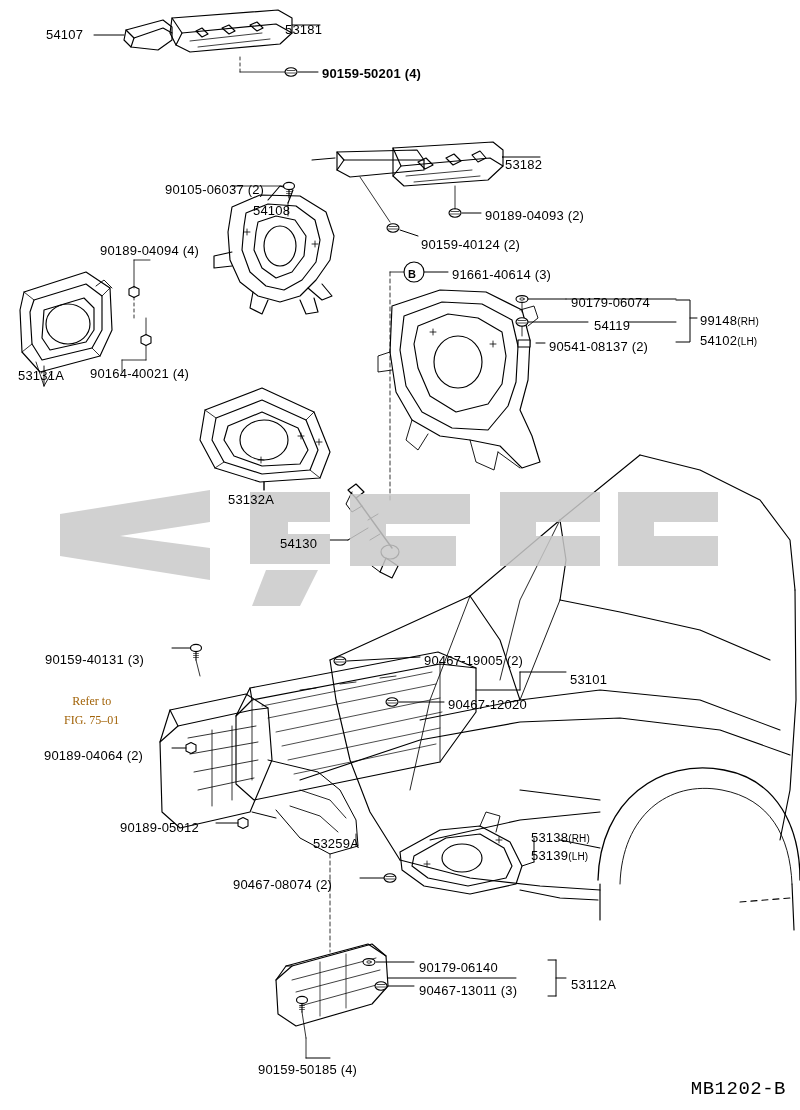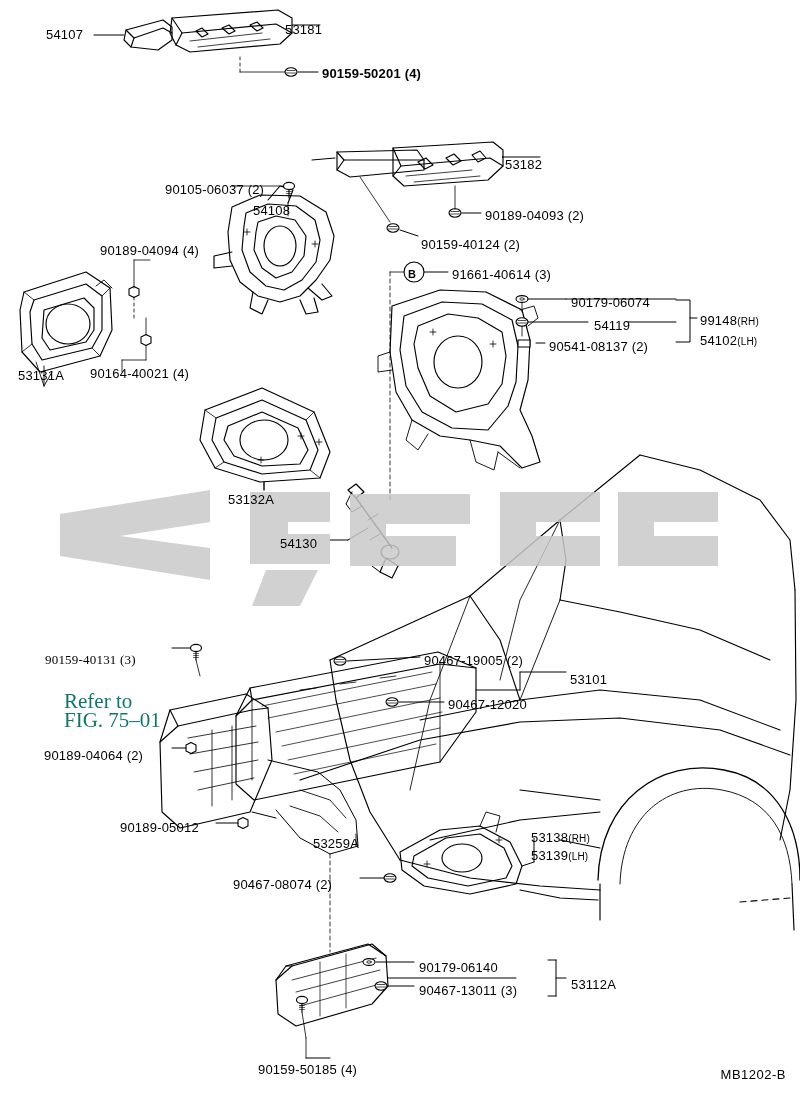--- a/index.html
+++ b/index.html
@@ -45,31 +45,32 @@
     position: absolute;
     left: 0;
     top: 470px;
     width: 800px;
     height: 180px;
     pointer-events: none;
   }
   .refer {
     position: absolute;
     font-family: "Liberation Serif", serif;
-    font-size: 21px;
+    font-size: 12px;
     line-height: 19px;
-    color: #0f766e;
+    color: #a16207;
     white-space: pre;
+    text-align: center;
   }
   .figid {
     position: absolute;
     right: 14px;
-    bottom: 28px;
-    font-family: Liberation Sans, sans-serif;
-    font-size: 13px;
+    bottom: 10px;
+    font-family: Liberation Mono, monospace;
+    font-size: 19px;
     letter-spacing: 0.5px;
   }
 </style>
 </head>
 <body>
 
 <div id="page">
 
   <svg id="art" viewBox="0 0 800 1110" xmlns="http://www.w3.org/2000/svg">
     <defs>
@@ -366,21 +367,21 @@
       <div class="lbl code" style="left: 421px; top: 237px;">90159-40124  (2)</div>
       <div class="lbl code" style="left: 100px; top: 243px; text-align: center;">90189-04094  (4)</div>
       <div class="lbl code" style="left: 452px; top: 267px;">91661-40614  (3)</div>
       <div class="lbl code" style="left: 571px; top: 295px;">90179-06074</div>
       <div class="lbl code" style="left: 594px; top: 318px;">54119</div>
       <div class="lbl code" style="left: 549px; top: 339px;">90541-08137  (2)</div>
       <div class="lbl code" style="left: 18px; top: 368px;">53131A</div>
       <div class="lbl code" style="left: 90px; top: 366px;">90164-40021  (4)</div>
       <div class="lbl code" style="left: 228px; top: 492px;">53132A</div>
       <div class="lbl code" style="left: 280px; top: 536px;">54130</div>
-      <div class="lbl code" style="left: 45px; top: 652px; font-family: Liberation Serif, serif;">90159-40131  (3)</div>
+      <div class="lbl code" style="left: 45px; top: 652px;">90159-40131  (3)</div>
       <div class="lbl code" style="left: 424px; top: 653px;">90467-19005  (2)</div>
       <div class="lbl code" style="left: 570px; top: 672px;">53101</div>
       <div class="lbl code" style="left: 448px; top: 697px;">90467-12020</div>
       <div class="lbl code" style="left: 44px; top: 748px;">90189-04064  (2)</div>
       <div class="lbl code" style="left: 120px; top: 820px;">90189-05012</div>
       <div class="lbl code" style="left: 313px; top: 836px;">53259A</div>
       <div class="lbl code" style="left: 233px; top: 877px;">90467-08074  (2)</div>
       <div class="lbl code" style="left: 419px; top: 960px;">90179-06140</div>
       <div class="lbl code" style="left: 419px; top: 983px;">90467-13011  (3)</div>
       <div class="lbl code" style="left: 571px; top: 977px;">53112A</div>

